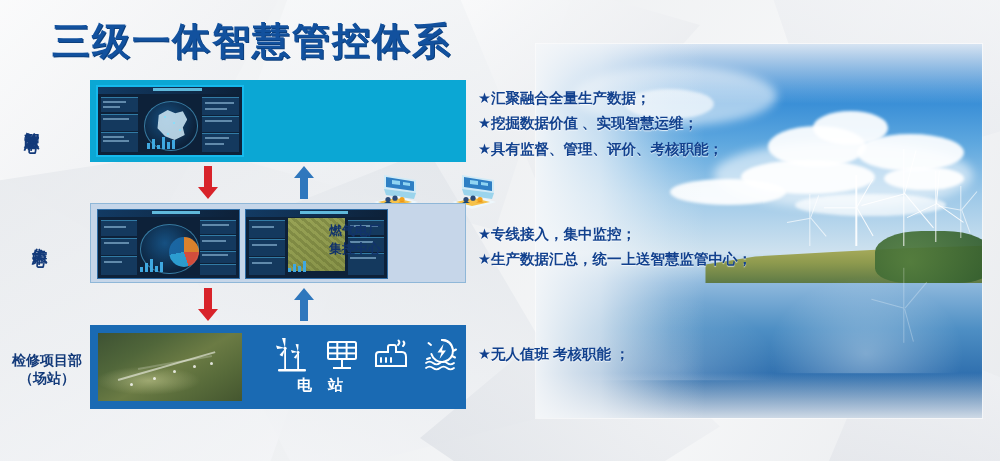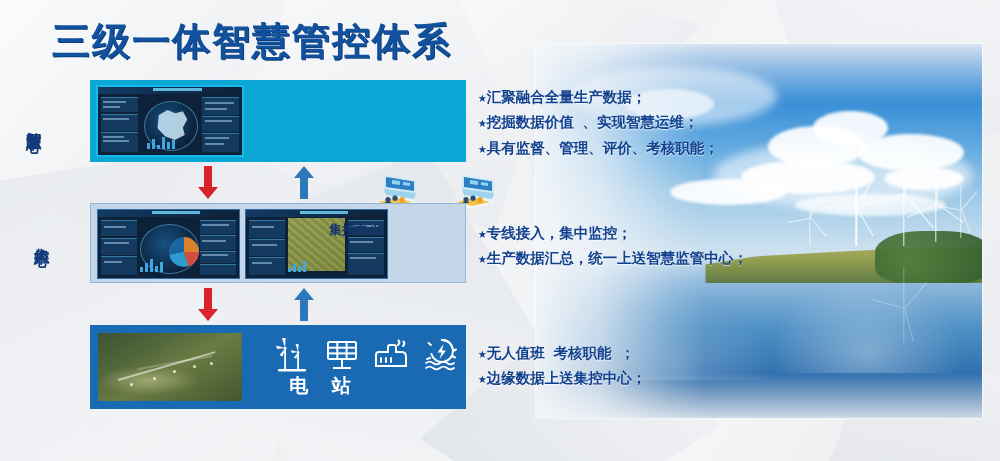--- a/index.html
+++ b/index.html
@@ -1,21 +1,21 @@
 <!DOCTYPE html>
 <html><head>
 <meta charset="utf-8">
 <style>
   html,body{margin:0;padding:0;}
   body{
     width:1000px;height:461px;overflow:hidden;position:relative;
     font-family:"Liberation Sans","DejaVu Sans",sans-serif;
     background:#f2f3f5;
   }
-  .stage{position:absolute;inset:0;overflow:hidden;font-family:Liberation Mono, monospace;}
+  .stage{position:absolute;inset:0;overflow:hidden;}
 
   
   .bg-base{position:absolute;inset:0;background:linear-gradient(120deg,#f7f8f9 0%,#eef0f2 40%,#f6f7f8 70%,#e9ebee 100%);}
   .poly{position:absolute;opacity:.75;}
   .p1{left:-60px;top:-40px;width:360px;height:300px;background:linear-gradient(135deg,#ffffff 0%,#e6e8ec 100%);
       clip-path:polygon(0 0,100% 0,55% 100%,0 60%);}
   .p2{left:-30px;top:120px;width:420px;height:360px;background:linear-gradient(150deg,#e3e6ea 0%,#f7f8fa 100%);
       clip-path:polygon(0 18%,100% 0,70% 100%,0 100%);}
   .p3{left:230px;top:-30px;width:340px;height:260px;background:linear-gradient(160deg,#fafbfc 0%,#e7eaee 100%);
       clip-path:polygon(20% 0,100% 12%,78% 100%,0 72%);}
@@ -91,21 +91,21 @@
     background:
       radial-gradient(ellipse 60% 35% at 35% 70%,rgba(200,205,150,.55),transparent 60%),
       linear-gradient(150deg,#3e5233 0%,#50663a 28%,#6b7b44 52%,#586b3a 74%,#44562f 100%);}
   .terrain .ridge{position:absolute;background:rgba(255,255,250,.55);height:1.5px;transform-origin:left center;}
   .terrain .tb{position:absolute;width:3px;height:3px;background:#fff;border-radius:50%;opacity:.8;}
 
   
   .cap{position:absolute;color:#12336b;font-weight:bold;text-align:center;line-height:1.35;}
   .cap1{left:230px;top:132px;width:200px;font-size:12px;color:#123a6e;}
   .cap2{left:300px;top:222px;width:110px;font-size:13px;}
-  .cap3{left:228px;top:375px;width:190px;font-size:19px;letter-spacing:6px;color:#ffffff;}
+  .cap3{left:228px;top:375px;width:190px;font-size:15px;letter-spacing:6px;color:#ffffff;}
 
   
   .people{position:absolute;width:56px;height:44px;}
   .pe1{left:278px;top:92px;}
   .pe2{left:356px;top:92px;}
 
   
   .energy-icons{position:absolute;left:272px;top:334px;width:190px;height:40px;
     display:flex;justify-content:space-between;align-items:flex-end;}
   .energy-icons .ico{width:40px;height:38px;}
@@ -224,20 +224,24 @@
 
     <div class="photo-fade-t"></div>
     <div class="photo-fade-b"></div>
     <div class="photo-fade-l"></div>
   </div>
 
   <div class="title">三级一体智慧管控体系</div>
 
   <div class="row-label vert lbl1">智慧监管中心</div>
   <div class="row-label vert lbl2">集控中心</div>
+  <div class="row-label lbl3">
+    <div>检修项目部</div>
+    <div>（场站）</div>
+  </div>
 
   <div class="panel r1">
     <div class="dash d1">
       <div class="topbar"></div>
         <div class="ttl"></div>
       <div class="col l">
         <div class="card" style="top:0;height:26%;"></div>
         <div class="card" style="top:30%;height:30%;"></div>
         <div class="card" style="top:64%;height:34%;"></div>
         <div class="txtline" style="left:6%;top:8%;width:60%;"></div>
@@ -375,20 +379,21 @@
       <div class="aerial"></div>
       <div class="bars" style="left:30%;">
           <i style="height:4px"></i>
           <i style="height:8px"></i>
           <i style="height:6px"></i>
           <i style="height:11px"></i>
         </div>
     </div>
   </div>
   <div class="cap cap2">
+    <div>燃气电厂</div>
     <div>集控中心</div>
   </div>
 
   <div class="arrow" style="left:196px;top:288px;">
     <svg width="24" height="34" viewBox="0 0 24 34">
         <polygon points="8,0 16,0 16,21 22,21 12,33 2,21 8,21" fill="#d8232a"></polygon>
       </svg>
   </div>
   <div class="arrow" style="left:292px;top:288px;">
     <svg width="24" height="34" viewBox="0 0 24 34">
@@ -474,16 +479,15 @@
     <span class="li">★汇聚融合全量生产数据；</span>
     <span class="li">★挖掘数据价值 、实现智慧运维；</span>
     <span class="li">★具有监督、管理、评价、考核职能；</span>
   </div>
   <div class="bullets b2">
     <span class="li">★专线接入，集中监控；</span>
     <span class="li">★生产数据汇总，统一上送智慧监管中心；</span>
   </div>
   <div class="bullets b3">
     <span class="li">★无人值班 考核职能 ；</span>
-    <span class="li">★边缘数据上送集控中心；</span>
   </div>
 
 </div>
 
 </body></html>

